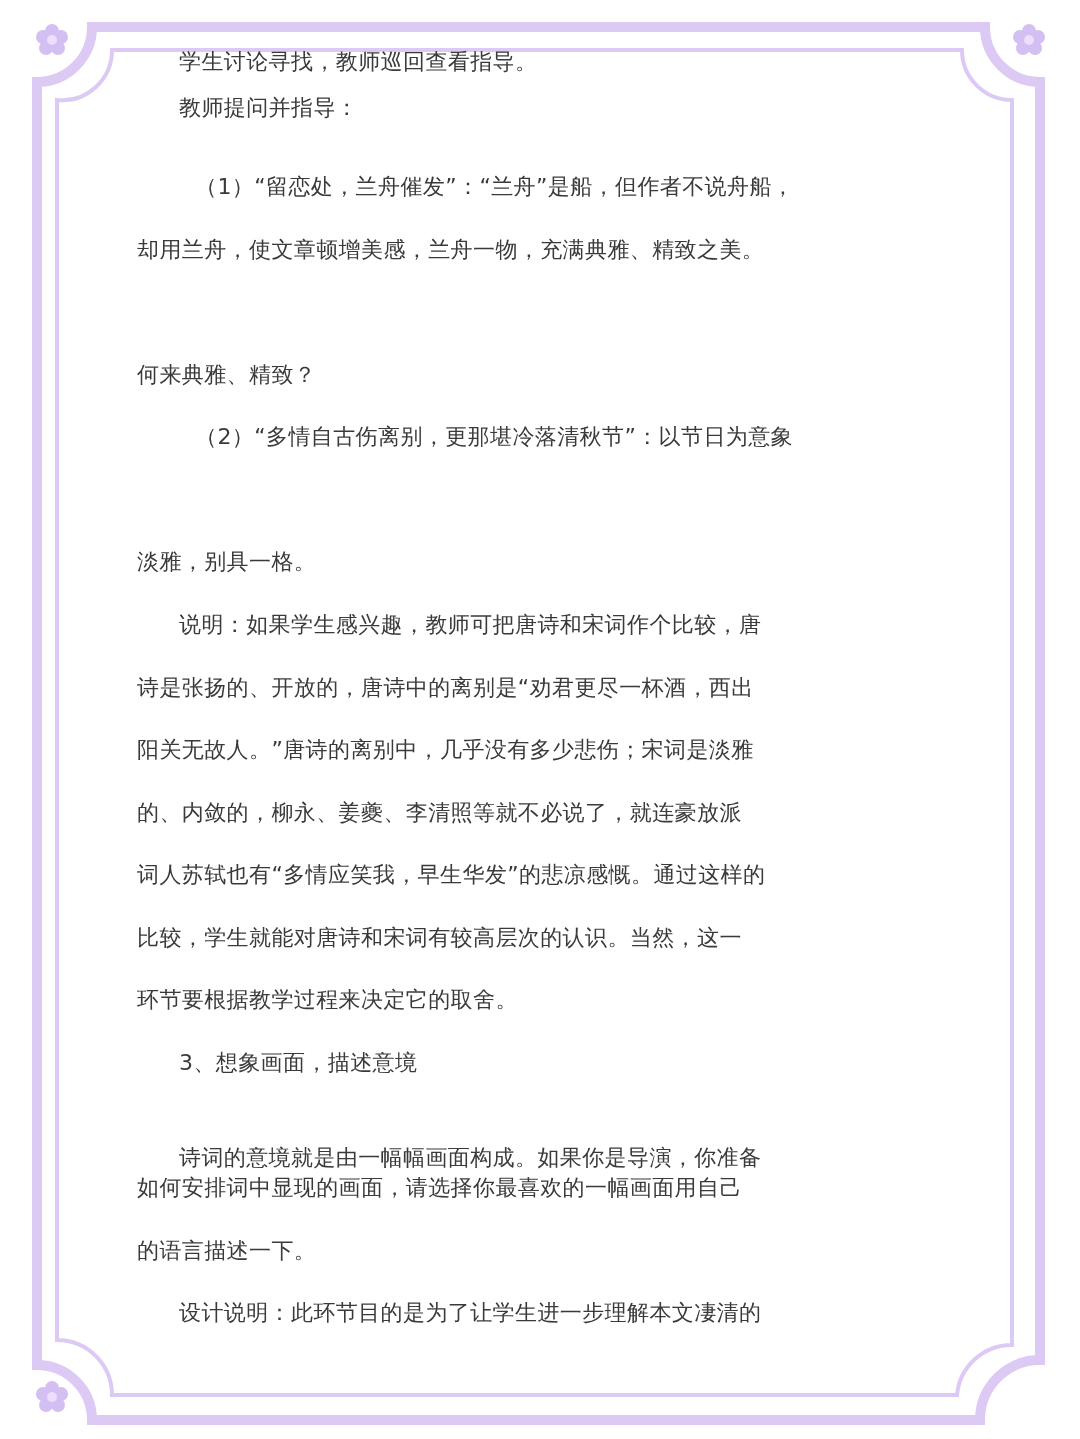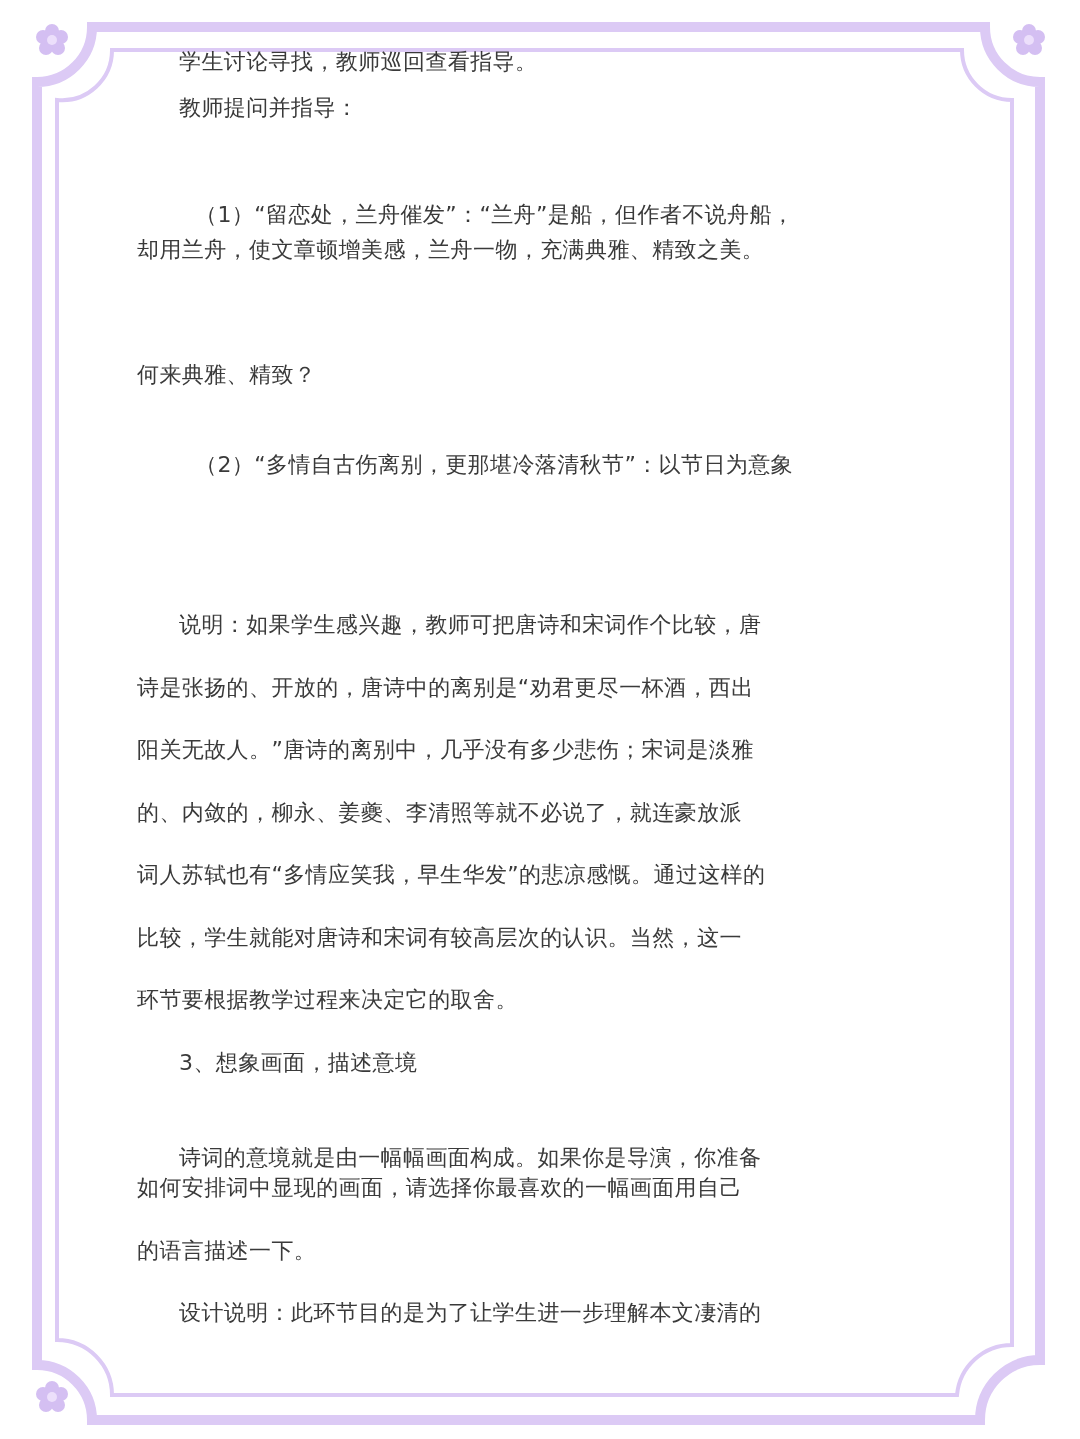--- a/index.html
+++ b/index.html
@@ -14,21 +14,21 @@
       height: 1366px; overflow: hidden;
       color: #3a3a3a;
       font-size: 22px;
       letter-spacing: 0.4px;
     }
     .line {
       position: absolute; left: 0; white-space: nowrap;
       height: 40px; line-height: 40px;
     }
     .indent { left: 42px; }
-    .indent2 { left: 58px; margin-top: 28px; }
+    .indent2 { left: 58px; }
   </style>
 </head>
 <body>
 
 <svg class="frame-svg" viewBox="0 0 1080 1439" xmlns="http://www.w3.org/2000/svg">
   <g fill="none" stroke="#dccaf5" stroke-linecap="butt">
 
     <path d="M 96 27 L 985 27 A 55 55 0 0 0 1040 82 L 1040 1360 A 60 60 0 0 0 980 1420 L 92 1420 A 55 55 0 0 0 37 1365 L 37 82 A 55 55 0 0 0 92 27 Z" stroke-width="10"></path>
 
     <path d="M 112 50 L 962 50 A 50 50 0 0 0 1012 100 L 1012 1345 A 55 55 0 0 0 957 1395 L 112 1395 A 55 55 0 0 0 57 1340 L 57 100 A 50 50 0 0 0 112 50 Z" stroke-width="4"></path>
@@ -62,20 +62,21 @@
   </g>
 </svg>
 
 <div class="content">
   <div class="line indent" style="top:12px">学生讨论寻找，教师巡回查看指导。</div>
   <div class="line indent" style="top:58px">教师提问并指导：</div>
   <div class="line indent2" style="top:137px">（1）“留恋处，兰舟催发”：“兰舟”是船，但作者不说舟船，</div>
   <div class="line" style="top:200px">却用兰舟，使文章顿增美感，兰舟一物，充满典雅、精致之美。</div>
   <div class="line" style="top:325px">何来典雅、精致？</div>
   <div class="line indent2" style="top:387px">（2）“多情自古伤离别，更那堪冷落清秋节”：以节日为意象</div>
+  <div class="line" style="top:512px">淡雅，别具一格。</div>
   <div class="line indent" style="top:575px">说明：如果学生感兴趣，教师可把唐诗和宋词作个比较，唐</div>
   <div class="line" style="top:638px">诗是张扬的、开放的，唐诗中的离别是“劝君更尽一杯酒，西出</div>
   <div class="line" style="top:763px">的、内敛的，柳永、姜夔、李清照等就不必说了，就连豪放派</div>
   <div class="line" style="top:700px">阳关无故人。”唐诗的离别中，几乎没有多少悲伤；宋词是淡雅</div>
   <div class="line" style="top:825px">词人苏轼也有“多情应笑我，早生华发”的悲凉感慨。通过这样的</div>
   <div class="line" style="top:888px">比较，学生就能对唐诗和宋词有较高层次的认识。当然，这一</div>
   <div class="line" style="top:950px">环节要根据教学过程来决定它的取舍。</div>
   <div class="line indent" style="top:1013px">3、想象画面，描述意境</div>
   <div class="line indent" style="top:1108px">诗词的意境就是由一幅幅画面构成。如果你是导演，你准备</div>
   <div class="line" style="top:1201px">的语言描述一下。</div>

